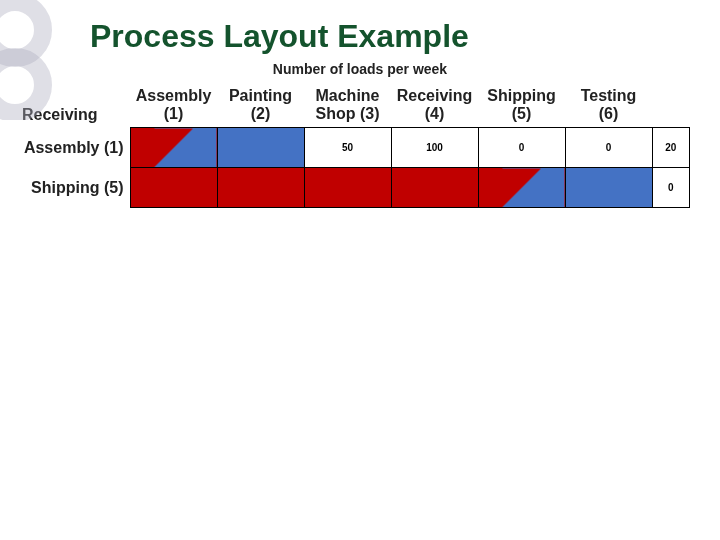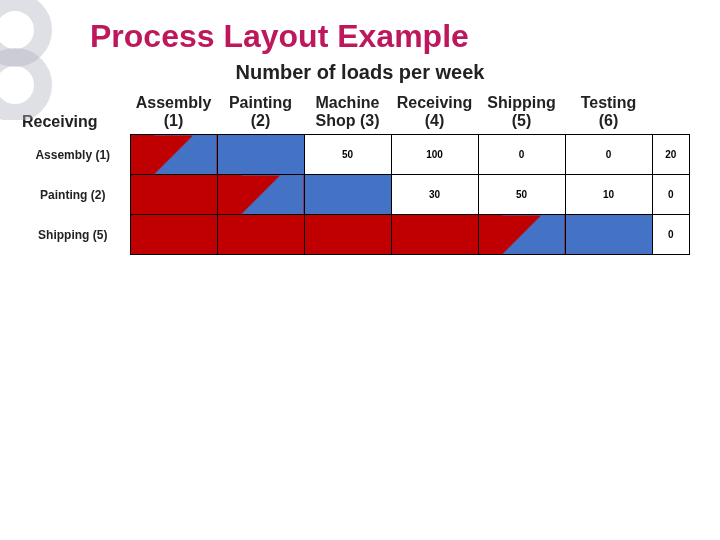--- a/index.html
+++ b/index.html
@@ -20,26 +20,26 @@
       left: 0;
       width: 80px;
       height: 120px;
     }
 
     .page-title {
       text-align: left;
       padding: 18px 40px 6px 90px;
       font-size: 32px;
       font-weight: bold;
-      color: #be185d;
+      color: #14532d;
     }
 
     .subtitle {
       text-align: center;
-      font-size: 20px;
+      font-size: 14px;
       font-weight: bold;
       color: #222;
       margin-bottom: 6px;
     }
 
     .table-wrapper {
       padding: 0 30px 0 20px;
     }
 
     table {
@@ -72,22 +72,22 @@
       font-size: 10px;
       font-weight: bold;
       color: #000;
       vertical-align: middle;
       padding: 2px;
     }
 
     tbody tr td.row-label {
       background: transparent;
       border: none;
-      text-align: center;
-      font-size: 12px;
+      text-align: right;
+      font-size: 16px;
       font-weight: bold;
       color: #222;
       padding-right: 6px;
     }
 
     .cell-blue { background-color: #4472C4; }
     .cell-red  { background-color: #C00000; }
     .cell-white { background-color: #ffffff; }
     .cell-diag-red-blue {
       background: linear-gradient(135deg, #C00000 50%, #4472C4 50%);
@@ -136,30 +136,20 @@
           <td class="row-label">Assembly (1)</td>
           <td class="cell-diag-red-blue"></td>
           <td class="cell-blue"></td>
           <td class="cell-white">50</td>
           <td class="cell-white">100</td>
           <td class="cell-white">0</td>
           <td class="cell-white">0</td>
           <td class="cell-white">20</td>
         </tr>
         <tr>
-          <td class="row-label">Painting (2)</td>
-          <td class="cell-red"></td>
-          <td class="cell-diag-red-blue"></td>
-          <td class="cell-blue"></td>
-          <td class="cell-white">30</td>
-          <td class="cell-white">50</td>
-          <td class="cell-white">10</td>
-          <td class="cell-white">0</td>
-        </tr>
-        <tr>
           <td class="row-label">Shipping (5)</td>
           <td class="cell-red"></td>
           <td class="cell-red"></td>
           <td class="cell-red"></td>
           <td class="cell-red"></td>
           <td class="cell-diag-red-blue"></td>
           <td class="cell-blue"></td>
           <td class="cell-white">0</td>
         </tr>
       </tbody>

